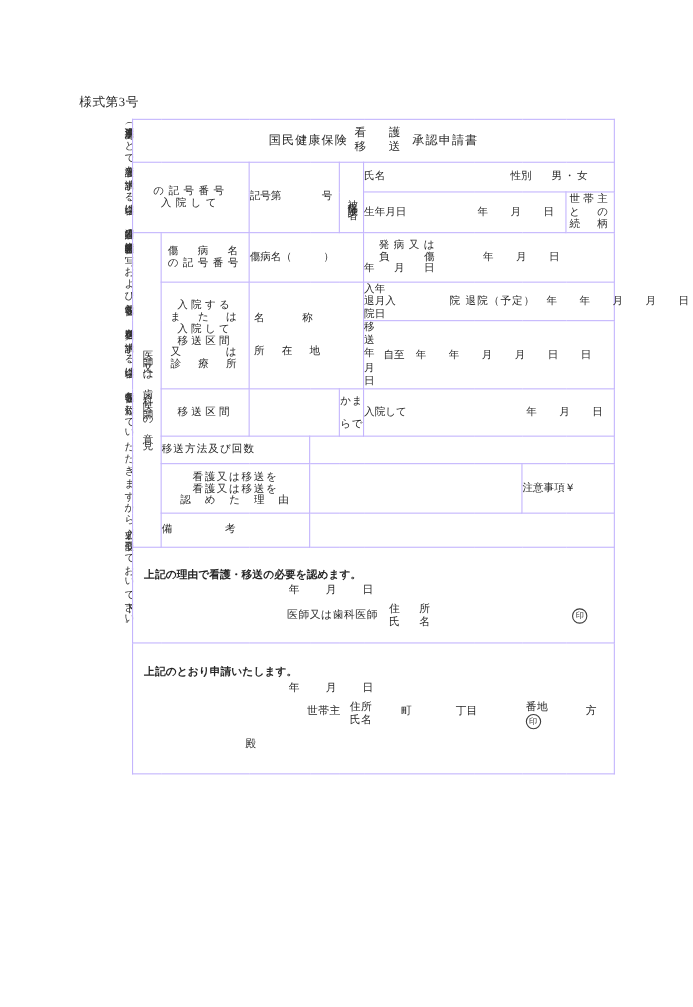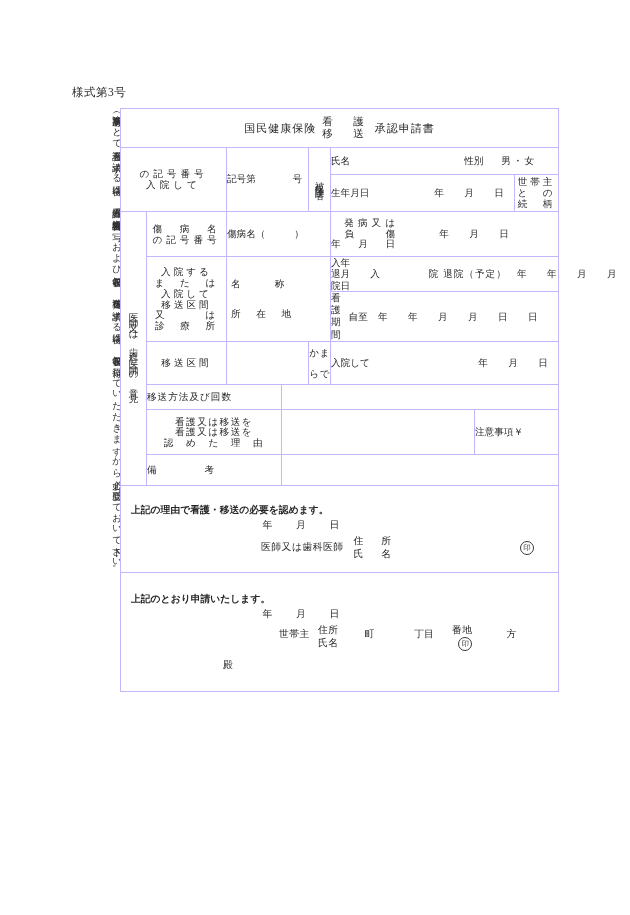--- a/index.html
+++ b/index.html
@@ -252,21 +252,21 @@
     <td rowspan="2" colspan="3" class="pad">
       <div style="padding:6px 0 0 4px;letter-spacing:5px">名　　称</div>
       <div style="padding:18px 0 6px 4px;letter-spacing:3px">所　在　地</div>
     </td>
     <td colspan="4" class="pad" style="height:30px">
       <div class="row-flex">
         <span class="stack" style="text-align:left">
           <span>入退院</span>
           <span>年月日</span>
         </span>
-        <span class="stack" style="margin-left:20px;letter-spacing:1px">
+        <span class="stack" style="margin-left:0;letter-spacing:1px">
           <span class="nw" style="letter-spacing:5px">入　　　院</span>
           <span class="nw">退院（予定）</span>
         </span>
         <span class="grow"></span>
         <span class="stack c">
               <span class="dslot">年</span>
               <span class="dslot">年</span>
             </span>
         <span class="stack c">
               <span class="dslot">月</span>
@@ -276,21 +276,21 @@
               <span class="dslot">日</span>
               <span class="dslot">日</span>
             </span>
       </div>
     </td>
   </tr>
 
   <tr>
     <td colspan="4" class="pad" style="height:34px">
       <div class="row-flex">
-        <span>看護期間</span>
+        <span>移送年月日</span>
         <span class="stack c" style="margin-left:8px">
           <span>自</span>
           <span>至</span>
         </span>
         <span class="grow"></span>
         <span class="stack c">
               <span class="dslot">年</span>
               <span class="dslot">年</span>
             </span>
         <span class="stack c">
@@ -378,21 +378,21 @@
         <span class="dslot">日</span>
       </div>
       <div class="signline" style="padding-left:158px;align-items:flex-start">
         <span class="lab" style="padding-top:4px">世帯主</span>
         <span class="two" style="letter-spacing:0.5px;margin-left:8px">
           <span>住所</span>
           <span>氏名</span>
         </span>
         <span style="margin-left:26px;padding-top:4px">町</span>
         <span style="margin-left:40px;padding-top:4px">丁目</span>
-        <span class="two" style="margin-left:18px;letter-spacing:0.5px;align-items:flex-end">
+        <span class="two" style="margin-left:44px;letter-spacing:0.5px;align-items:flex-start">
           <span>番地</span>
           <span class="seal">印</span>
         </span>
         <span style="margin-left:34px;padding-top:4px">方</span>
       </div>
       <div class="tono">殿</div>
     </td>
   </tr>
 </tbody>
   </table>

